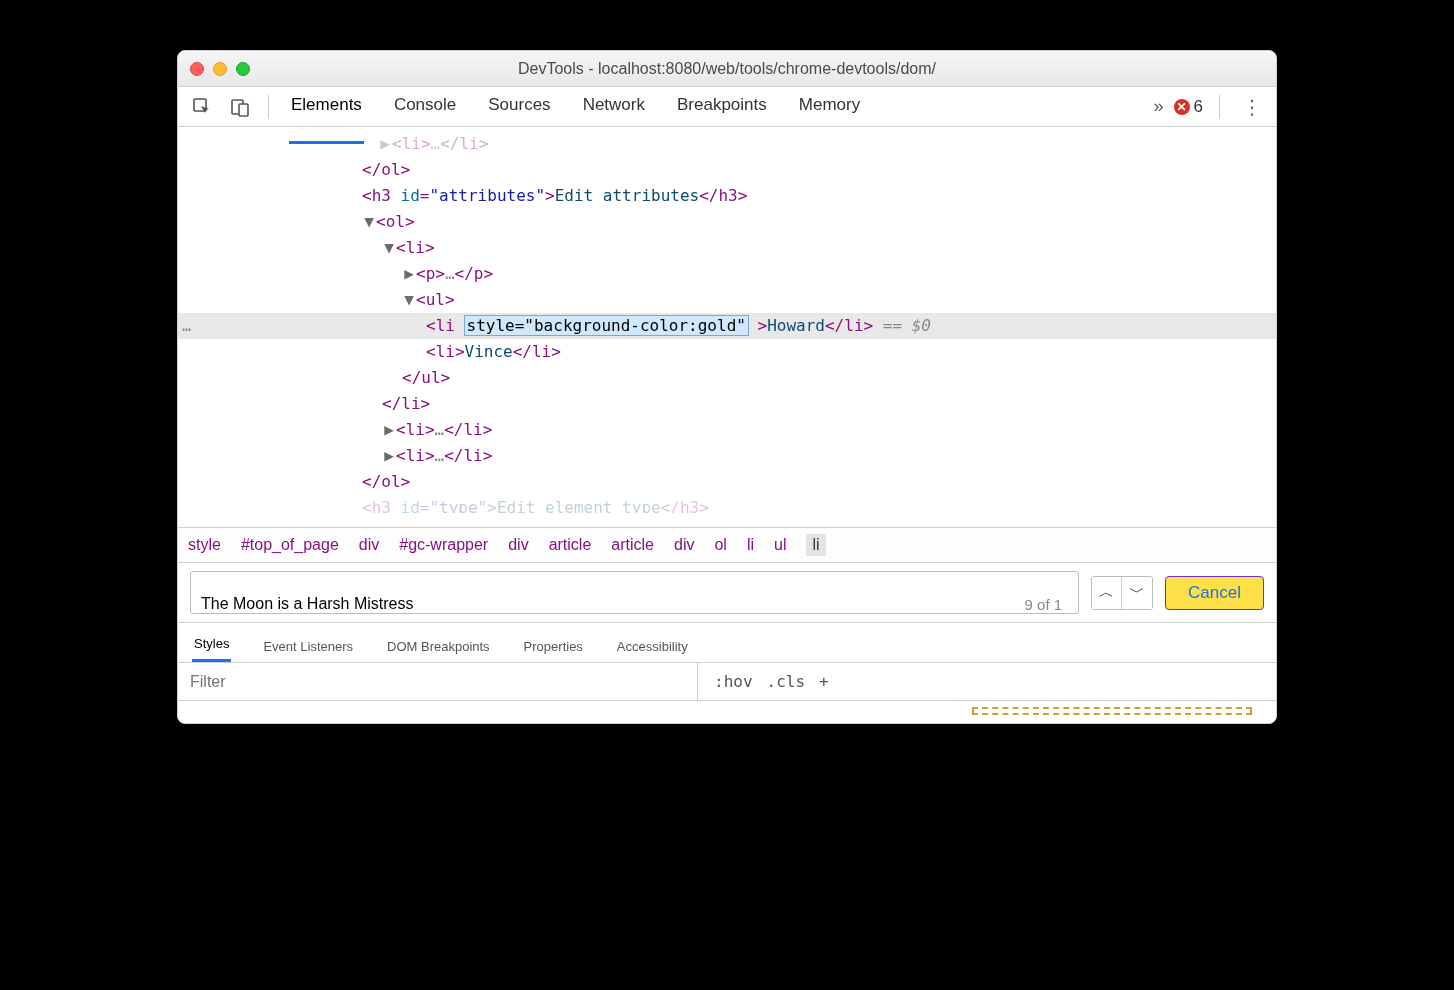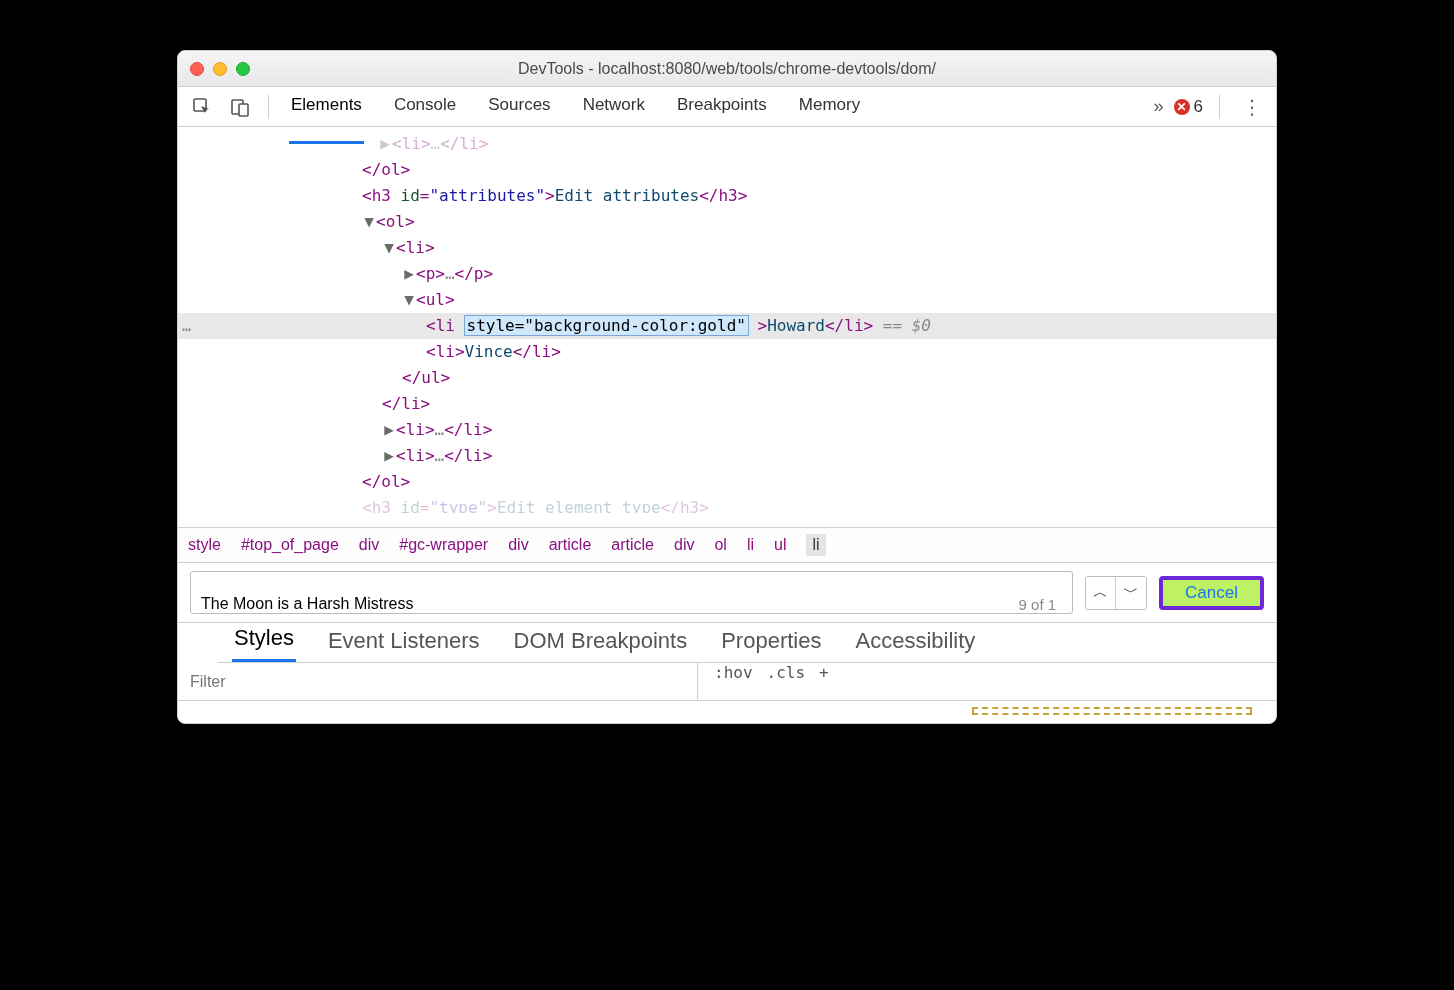--- a/index.html
+++ b/index.html
@@ -67,21 +67,21 @@
     line-height: 26px;
     height: 400px;
     overflow: hidden;
     position: relative;
     padding-top:4px;
   }
   .dom-line { white-space: pre; padding-left: 0; }
   .indent { display:inline-block; }
   .tagpunct { color:#881280; }
   .tagname { color:#881280; }
-  .attrname { color:#14532d;margin-top:24px; }
+  .attrname { color:#0369a1;margin-top:24px; }
   .attreq   { color:#881280; }
   .attrval  { color:#1a1aa6; }
   .text     { color:#0c4a6e; }
   .arrow { color:#6b6b6b; display:inline-block; width:14px; text-align:center; user-select:none;}
   .ellip { color:#888; }
   .selected-row {
     background: #e8e8e8;
     position: relative;
   }
   .selected-row::before{
@@ -123,31 +123,31 @@
     justify-content:space-between;
   }
   .searchbox input {
     border:none; outline:none; font-size:16px; flex:1; background:transparent;
   }
   .match-count { color:#888; font-size:15px; padding-right:6px;}
   .navbtns { display:flex; border:1px solid #bdbdbd; border-radius:3px; height:34px; overflow:hidden;}
   .navbtns button{ width:30px; background:#fff; border:none; border-right:1px solid #d0d0d0; font-size:15px; cursor:pointer; color:#333;}
   .navbtns button:last-child{border-right:none;}
   .cancel-btn {
-    border:4px solid #6d28d9; border-radius:4px; height:34px; padding:0 22px;
-    background:#bef264; color:#1a73e8; font-size:17px; cursor:pointer;
+    border:1px solid #6d28d9; border-radius:4px; height:34px; padding:0 22px;
+    background:#fde047; color:#1a73e8; font-size:17px; cursor:pointer;
   }
   .subtabs {
-    display:flex; gap:30px; padding:0 14px; font-size:22px; color:#555;
-    border-bottom:1px solid #d0d0d0; align-items:flex-end; height:40px;margin-left:40px;
+    display:flex; gap:30px; padding:0 14px; font-size:13px; color:#555;
+    border-bottom:1px solid #d0d0d0; align-items:flex-end; height:40px;
   }
   .subtabs .stab { padding:8px 2px; cursor:pointer;}
   .subtabs .stab.active { color:#000; border-bottom:3px solid #1a73e8; font-weight:500;}
   .styles-toolbar {
-    display:flex; align-items:flex-start; border-bottom:1px solid #d0d0d0;
+    display:flex; align-items:center; border-bottom:1px solid #d0d0d0;
     height:38px; font-family:Menlo,Consolas,monospace; font-size:16px;
   }
   .styles-toolbar .filter {
     flex:0 0 520px; padding:0 12px; color:#999; border-right:1px solid #d0d0d0;
     height:100%; display:flex; align-items:center;
   }
   .styles-toolbar .filter input{ border:none; outline:none; font-size:16px; width:100%; background:transparent;}
   .styles-toolbar .styleopts { display:flex; gap:14px; padding:0 16px; color:#555; align-items:center;}
   .styles-body { height:22px; position:relative;}
   .swatch {

